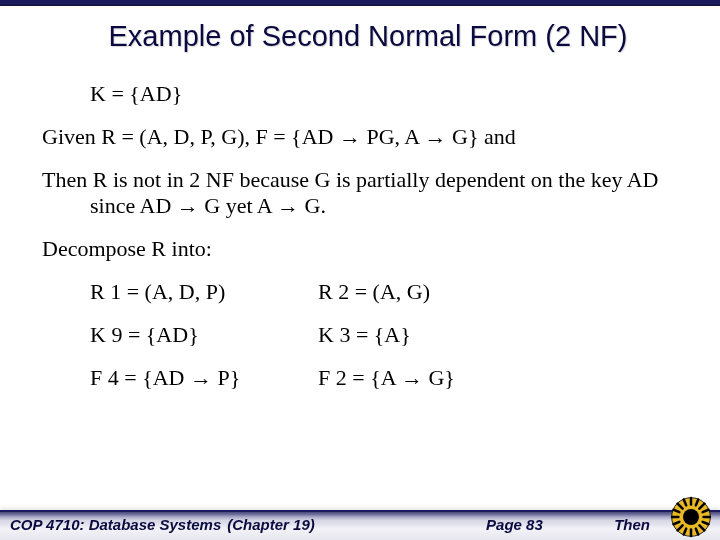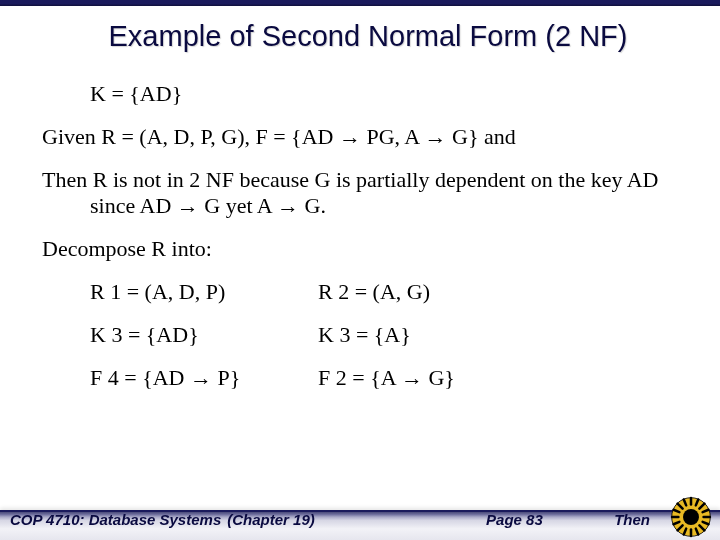--- a/index.html
+++ b/index.html
@@ -63,22 +63,22 @@
   }
   .footer {
     position: absolute;
     left: 0;
     bottom: 0;
     width: 100%;
     height: 30px;
     background: linear-gradient(to bottom, #4a4a7a 0%, #6b6b9a 8%, #aaaac8 18%, #d6d6e4 30%, #f2f2f7 60%, #e6e6ee 100%);
     border-top: 2px solid #1a1a5c;
     display: flex;
-    align-items: flex-end;
-    padding: 12px 10px;
+    align-items: flex-start;
+    padding: 4px 10px;
     font-family: Arial, Helvetica, sans-serif;
     font-size: 15px;
     font-style: italic;
     font-weight: bold;
     color: #0a0a40;
     box-shadow: 0 -2px 4px rgba(0,0,0,0.1);
   }
   .footer .course { flex: 0 0 auto; }
   .footer .chapter { flex: 0 0 auto; padding-left: 6px; }
   .footer .pg { flex: 1; text-align: center; padding-left: 100px; }
@@ -113,21 +113,21 @@
     </div>
 
     <div class="para">Decompose R into:</div>
 
     <div class="row2">
       <div class="c1">R 1 = (A, D, P)</div>
       <div class="c2">R 2 = (A, G)</div>
     </div>
 
     <div class="row2">
-      <div class="c1">K 3 = {AD}</div>
+      <div class="c1">K 9 = {AD}</div>
       <div class="c2">K 3 = {A}</div>
     </div>
 
     <div class="row2">
       <div class="c1">
         <span>F 4 = {AD </span><span class="arrow">→</span><span> P}</span>
       </div>
       <div class="c2">
         <span>F 2 = {A </span><span class="arrow">→</span><span> G}</span>
       </div>

